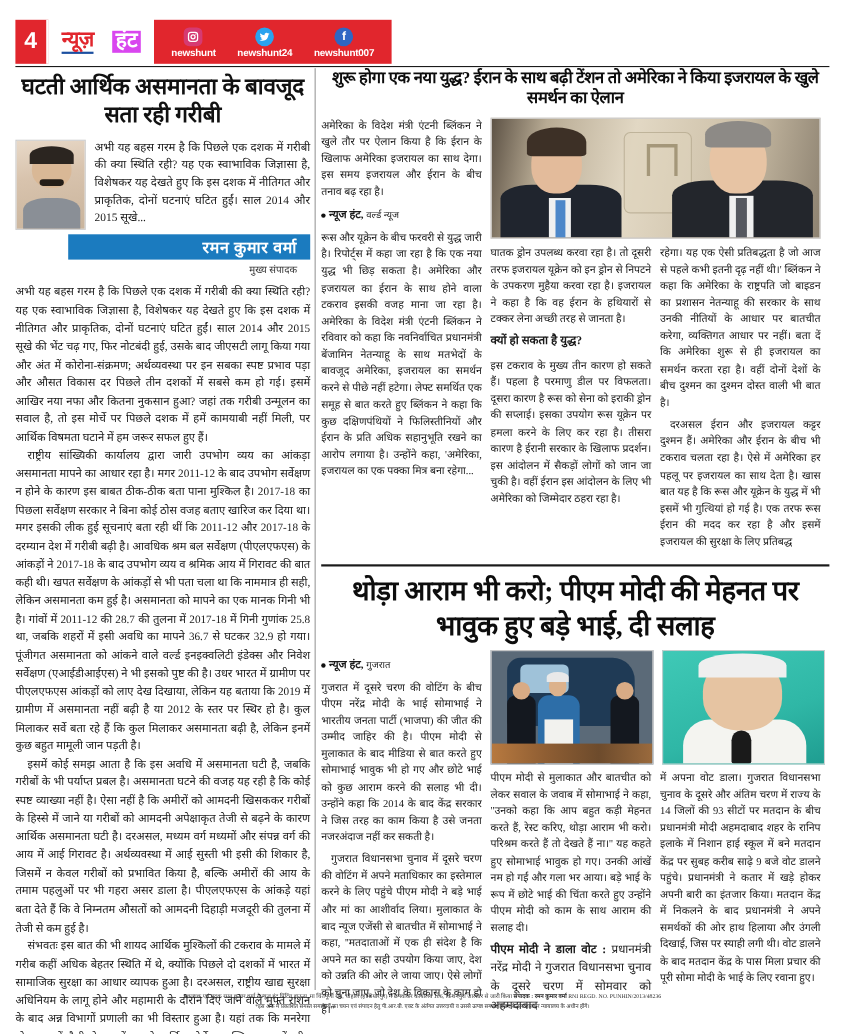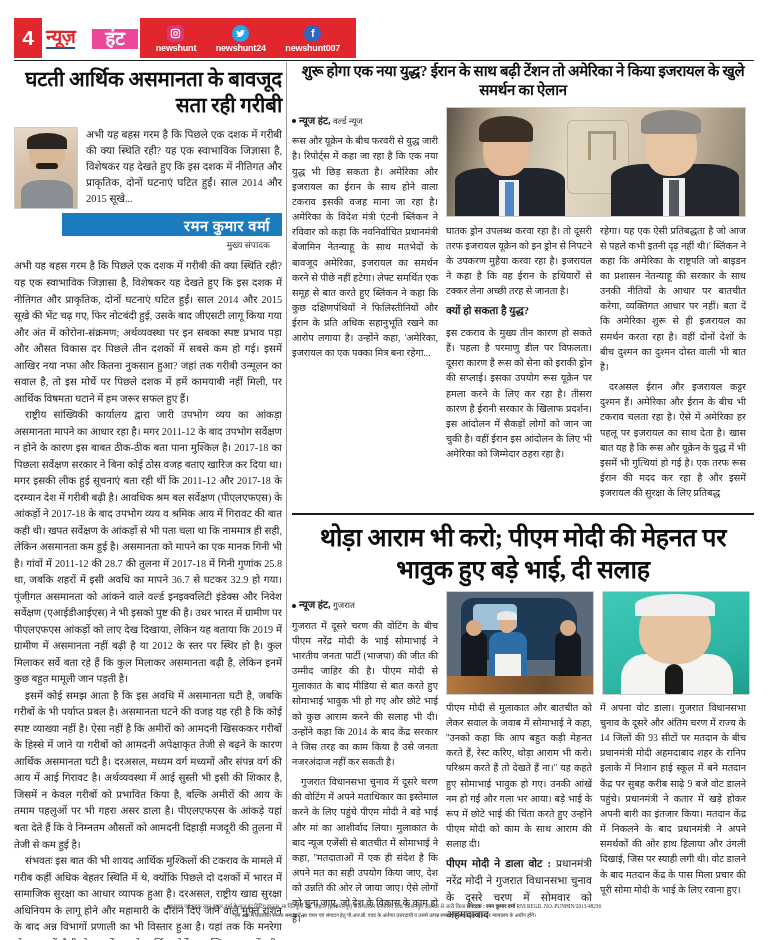--- a/index.html
+++ b/index.html
@@ -36,38 +36,38 @@
     font-size: 21px;
     border-right: 2px solid #fff;
   }
   .mh-logo {
     width: 96px;
     background: #fff;
     display: flex; align-items: center; justify-content: center;
     padding: 2px 3px;
   }
   .mh-logo .logo-in {
-    display: flex; align-items: flex-end; gap: 17px;
+    display: flex; align-items: center; gap: 17px;
   }
   .mh-logo .l1 {
     color: #e1262d;
     font-family: "Liberation Sans", sans-serif;
     font-weight: bold;
     font-size: 19px;
     letter-spacing: -0.5px;
     border-bottom: 2px solid #1b4fa0;
     line-height: 1.05;
   }
   .mh-logo .l2 {
-    background: #ec4899;
+    background: #d946ef;
     color: #fff;
     font-family: "Liberation Sans", sans-serif;
     font-weight: bold;
     font-size: 19px;
-    padding: 0 13px;
+    padding: 0 3px;
     line-height: 1.05;
   }
   .mh-date {
     background: #e1262d;
     color: #fff;
     flex: 0 0 116px;
     display: flex; flex-direction: column; justify-content: center;
     padding-left: 7px;
     font-family: "Liberation Sans", sans-serif;
     font-weight: bold;
@@ -127,21 +127,21 @@
   .left-col {
     position: absolute;
     left: 14px; top: 66px;
     width: 268px;
   }
   .ed-headline {
     font-family: "Liberation Serif", serif;
     font-weight: bold;
     font-size: 20.5px;
     line-height: 1.28;
-    text-align: right;
+    text-align: center;
     color: #111;
     letter-spacing: -0.2px;
   }
   .ed-intro {
     display: flex;
     margin-top: 9px;
     gap: 8px;
   }
   .ed-photo {
     flex: 0 0 64px;
@@ -577,20 +577,21 @@
   </div>
 
   <div class="right-col">
 
     <div>
       <div class="lead-headline">शुरू होगा एक नया युद्ध? ईरान के साथ बढ़ी टेंशन तो अमेरिका ने किया इजरायल के खुले समर्थन का ऐलान</div>
 
       <div class="lead-body">
 
         <div class="lcol">
+          <p class="noind">अमेरिका के विदेश मंत्री एंटनी ब्लिंकन ने खुले तौर पर ऐलान किया है कि ईरान के खिलाफ अमेरिका इजरायल का साथ देगा। इस समय इजरायल और ईरान के बीच तनाव बढ़ रहा है।</p>
           <p class="kicker">
             <span class="dot"></span><span>न्यूज हंट,</span>
             <span class="small">वर्ल्ड न्यूज</span>
           </p>
           <p class="noind">रूस और यूक्रेन के बीच फरवरी से युद्ध जारी है। रिपोर्ट्स में कहा जा रहा है कि एक नया युद्ध भी छिड़ सकता है। अमेरिका और इजरायल का ईरान के साथ होने वाला टकराव इसकी वजह माना जा रहा है। अमेरिका के विदेश मंत्री एंटनी ब्लिंकन ने रविवार को कहा कि नवनिर्वाचित प्रधानमंत्री बेंजामिन नेतन्याहू के साथ मतभेदों के बावजूद अमेरिका, इजरायल का समर्थन करने से पीछे नहीं हटेगा। लेफ्ट समर्थित एक समूह से बात करते हुए ब्लिंकन ने कहा कि कुछ दक्षिणपंथियों ने फिलिस्तीनियों और ईरान के प्रति अधिक सहानुभूति रखने का आरोप लगाया है। उन्होंने कहा, 'अमेरिका, इजरायल का एक पक्का मित्र बना रहेगा...</p>
         </div>
 
         <div style="flex:1 1 auto;">
           <div class="photo-blinken">
             <div class="pb-bg"></div>

